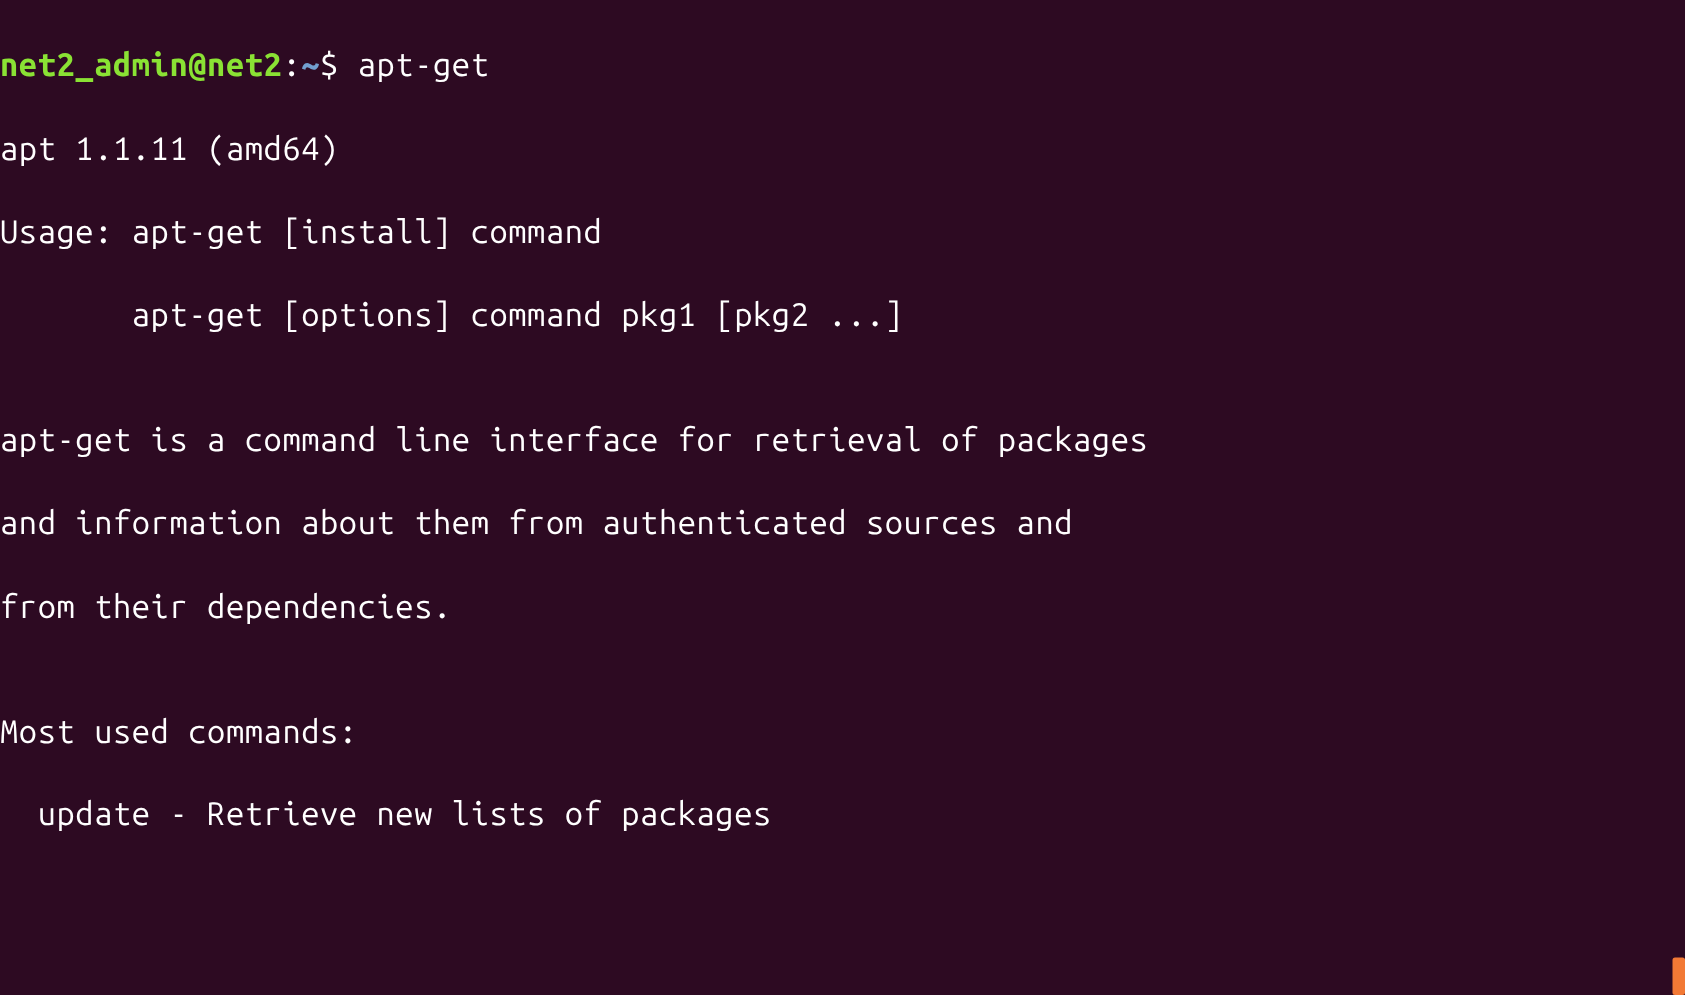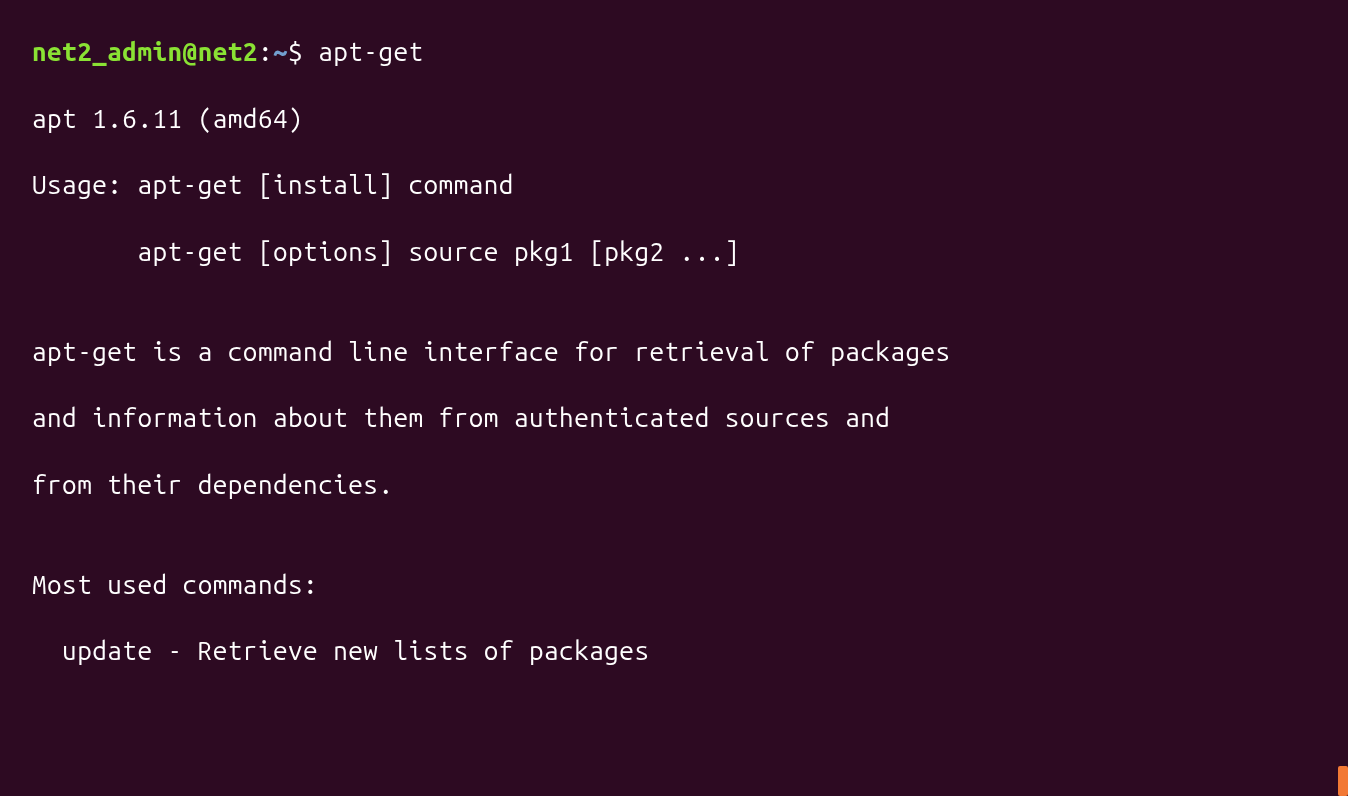--- a/index.html
+++ b/index.html
@@ -38,21 +38,20 @@
       color: #ffffff;
     }
     .command {
       color: #ffffff;
     }
     .output {
       color: #ffffff;
     }
     .line {
       display: block;
-      margin-left: 32px;
     }
     .scrollbar {
       position: absolute;
       right: 0;
       top: 0;
       width: 12px;
       height: 100%;
     }
     .scrollbar-thumb {
       position: absolute;
@@ -62,23 +61,23 @@
       height: 30px;
       background-color: #f27935;
       border-radius: 2px;
     }
   </style>
 </head>
 <body>
 
 <div class="terminal">
 <span class="line"><span class="prompt-user">net2_admin@net2</span><span class="prompt-colon">:</span><span class="prompt-path">~</span><span class="prompt-dollar">$ </span><span class="command">apt-get</span></span>
-<span class="line output">apt 1.6.11 (amd64)</span>
+<span class="line output">apt 1.1.11 (amd64)</span>
 <span class="line output">Usage: apt-get [install] command</span>
-<span class="line output">       apt-get [options] source pkg1 [pkg2 ...]</span>
+<span class="line output">       apt-get [options] command pkg1 [pkg2 ...]</span>
 <span class="line output"></span>
 <span class="line output">apt-get is a command line interface for retrieval of packages</span>
 <span class="line output">and information about them from authenticated sources and</span>
 <span class="line output">from their dependencies.</span>
 <span class="line output"></span>
 <span class="line output">Most used commands:</span>
 <span class="line output">  update - Retrieve new lists of packages</span>
 
 
 

